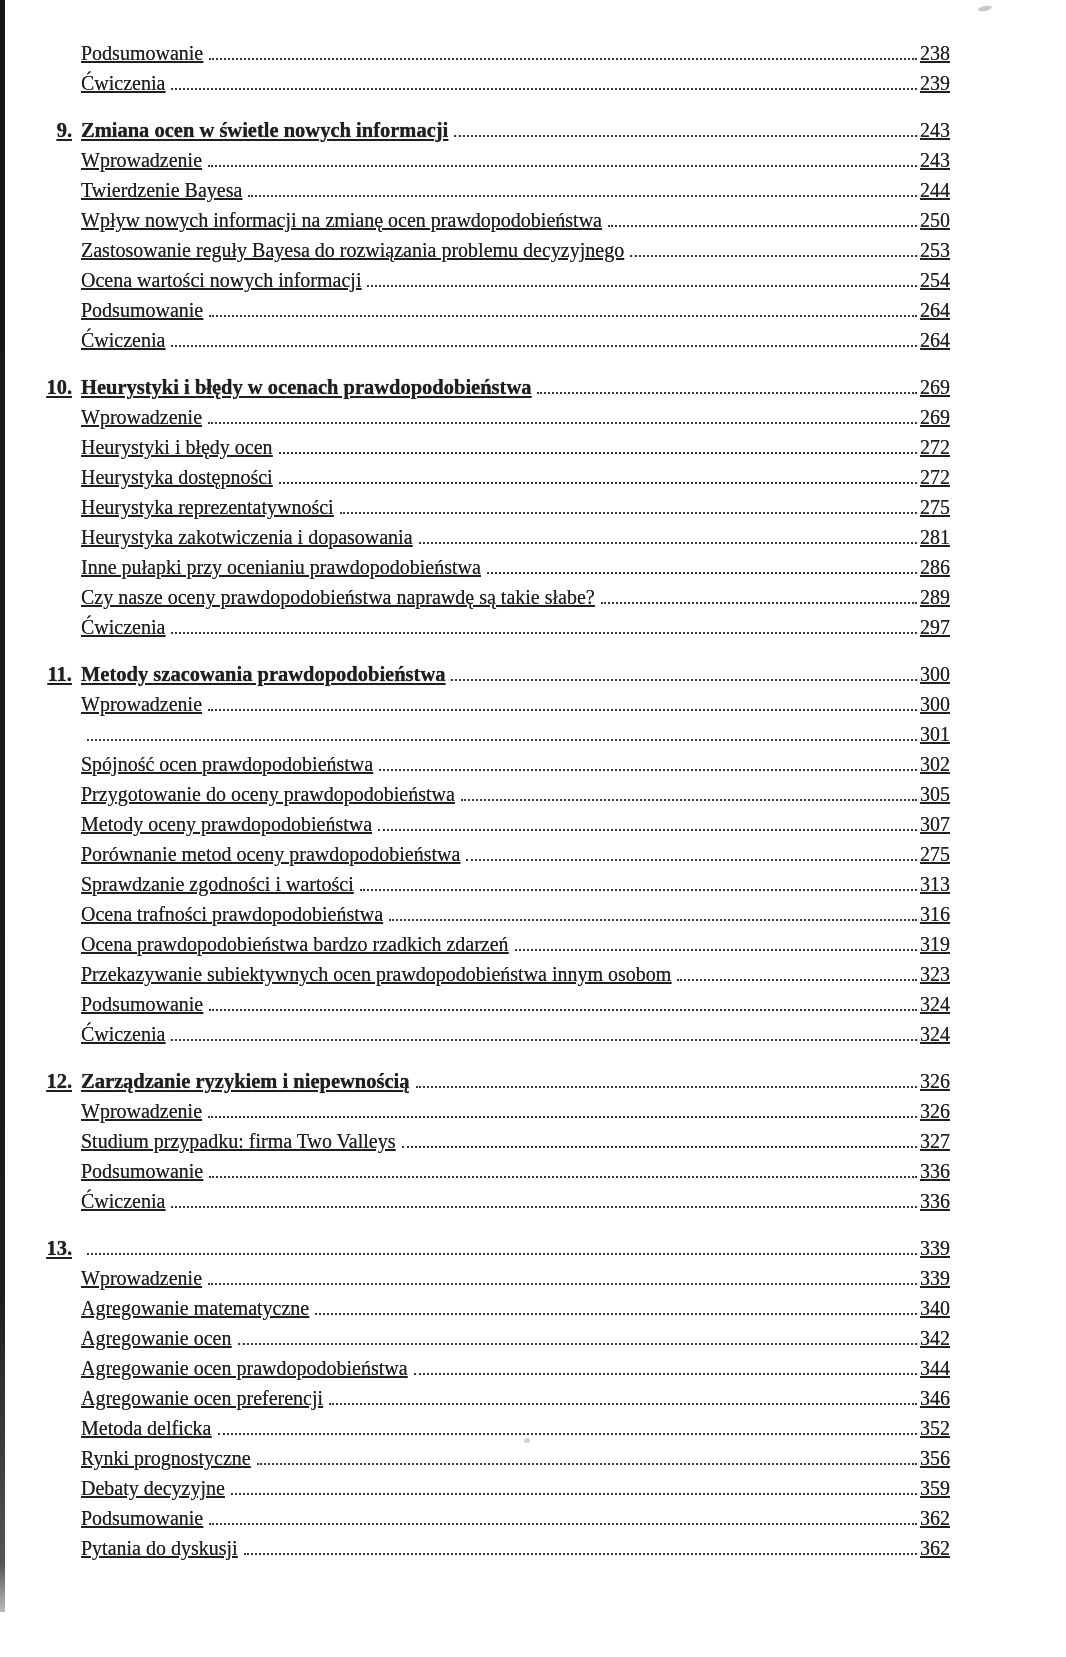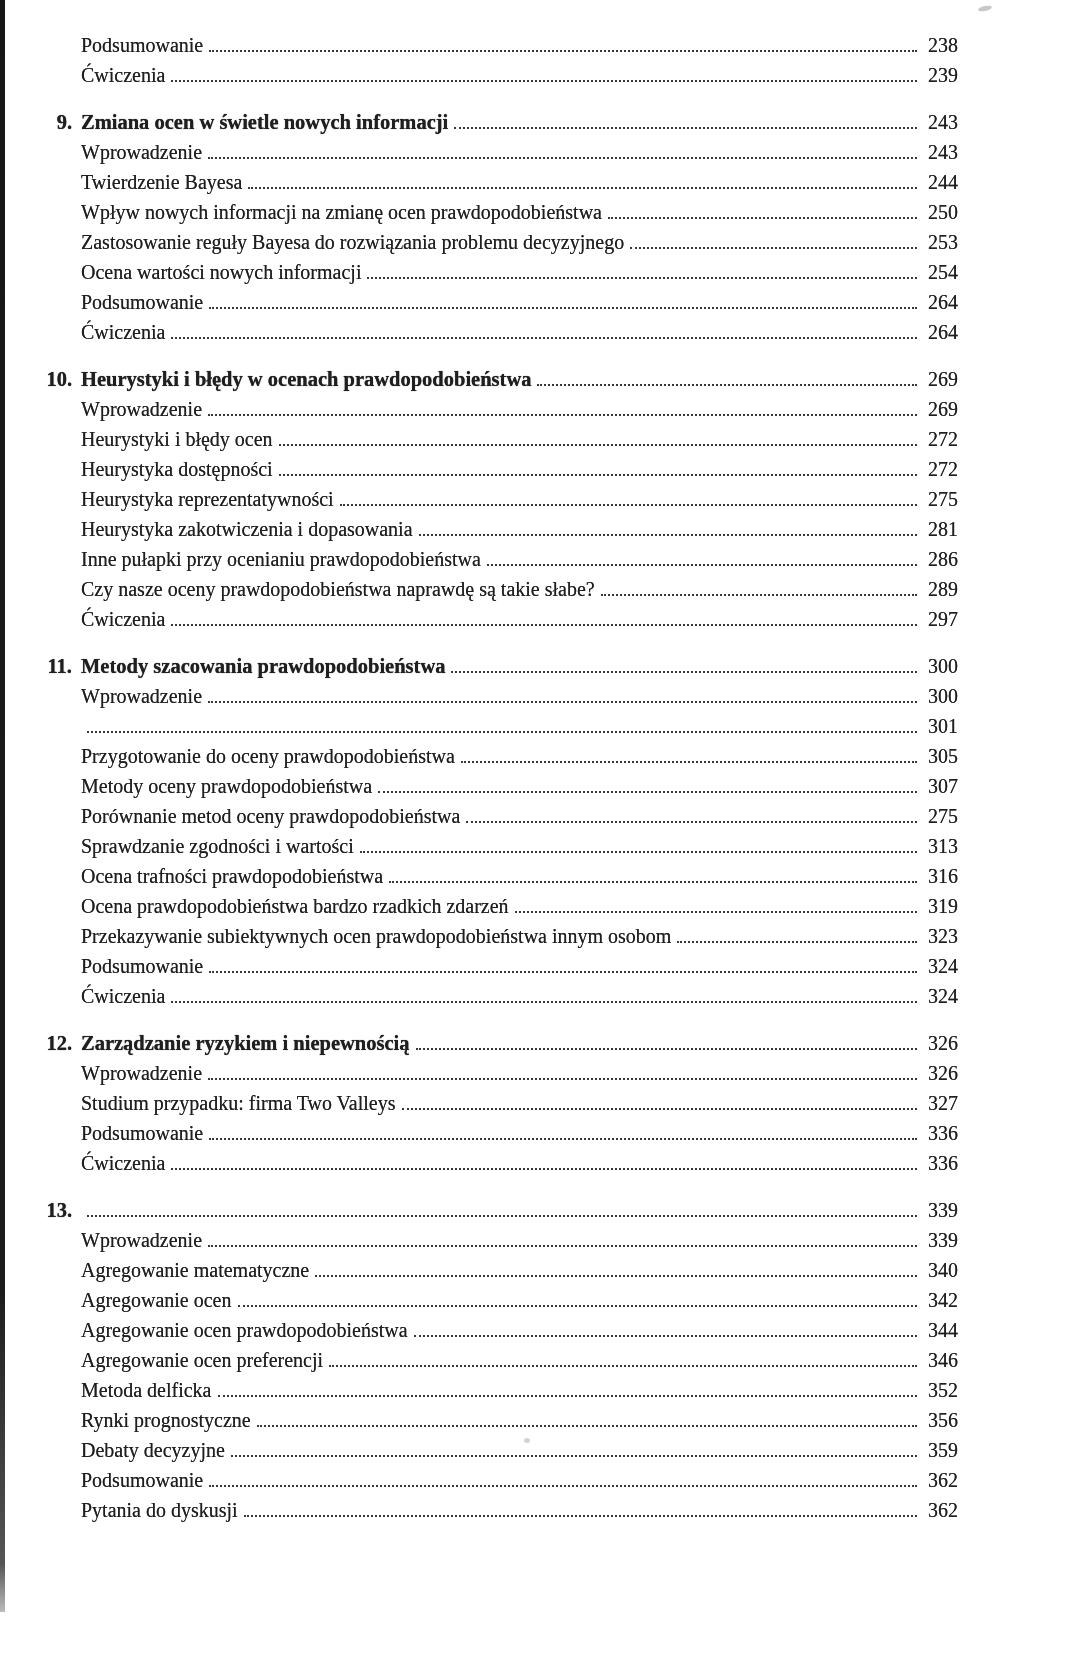--- a/index.html
+++ b/index.html
@@ -27,38 +27,39 @@
   }
   .toc{
     position:absolute;top:30px;left:30px;right:100px;
   }
   .row{
     display:flex;align-items:baseline;
     height:30px;line-height:30px;
     font-size:20px;
     text-shadow:0 0 .6px rgba(20,20,20,.75);
     white-space:nowrap;
+    text-decoration:underline;
   }
   .row.gap{margin-top:17px;}
   .row.heading .num,.row.heading .title{
     font-weight:bold;font-size:20.5px;
     text-shadow:0 0 .8px rgba(10,10,10,.9);
   }
   .num{
     flex:0 0 42px;text-align:right;padding-right:9px;
   }
   .title{flex:0 1 auto;}
   .leader{
     flex:1 1 12px;min-width:12px;
     display:inline-block;height:4px;
     border-bottom:2px dotted #383838;
     margin:0 3px 0 6px;
   }
   .pagenum{
-    flex:0 0 46px;text-align:center;
+    flex:0 0 46px;text-align:left;margin-top:8px;
   }
 </style>
 </head>
 <body>
 
 <div class="scan-edge"></div>
 <div class="scan-smudge"></div>
 <div class="scan-speck"></div>
 
 <div class="toc">
@@ -188,20 +189,26 @@
       <span class="leader"></span>
       <span class="pagenum">300</span>
     </div>
     <div class="row">
       <span class="num"></span>
       <span class="leader"></span>
       <span class="pagenum">301</span>
     </div>
     <div class="row">
       <span class="num"></span>
+      <span class="title">Spójność ocen prawdopodobieństwa</span>
+      <span class="leader"></span>
+      <span class="pagenum">302</span>
+    </div>
+    <div class="row">
+      <span class="num"></span>
       <span class="title">Przygotowanie do oceny prawdopodobieństwa</span>
       <span class="leader"></span>
       <span class="pagenum">305</span>
     </div>
     <div class="row">
       <span class="num"></span>
       <span class="title">Metody oceny prawdopodobieństwa</span>
       <span class="leader"></span>
       <span class="pagenum">307</span>
     </div>

